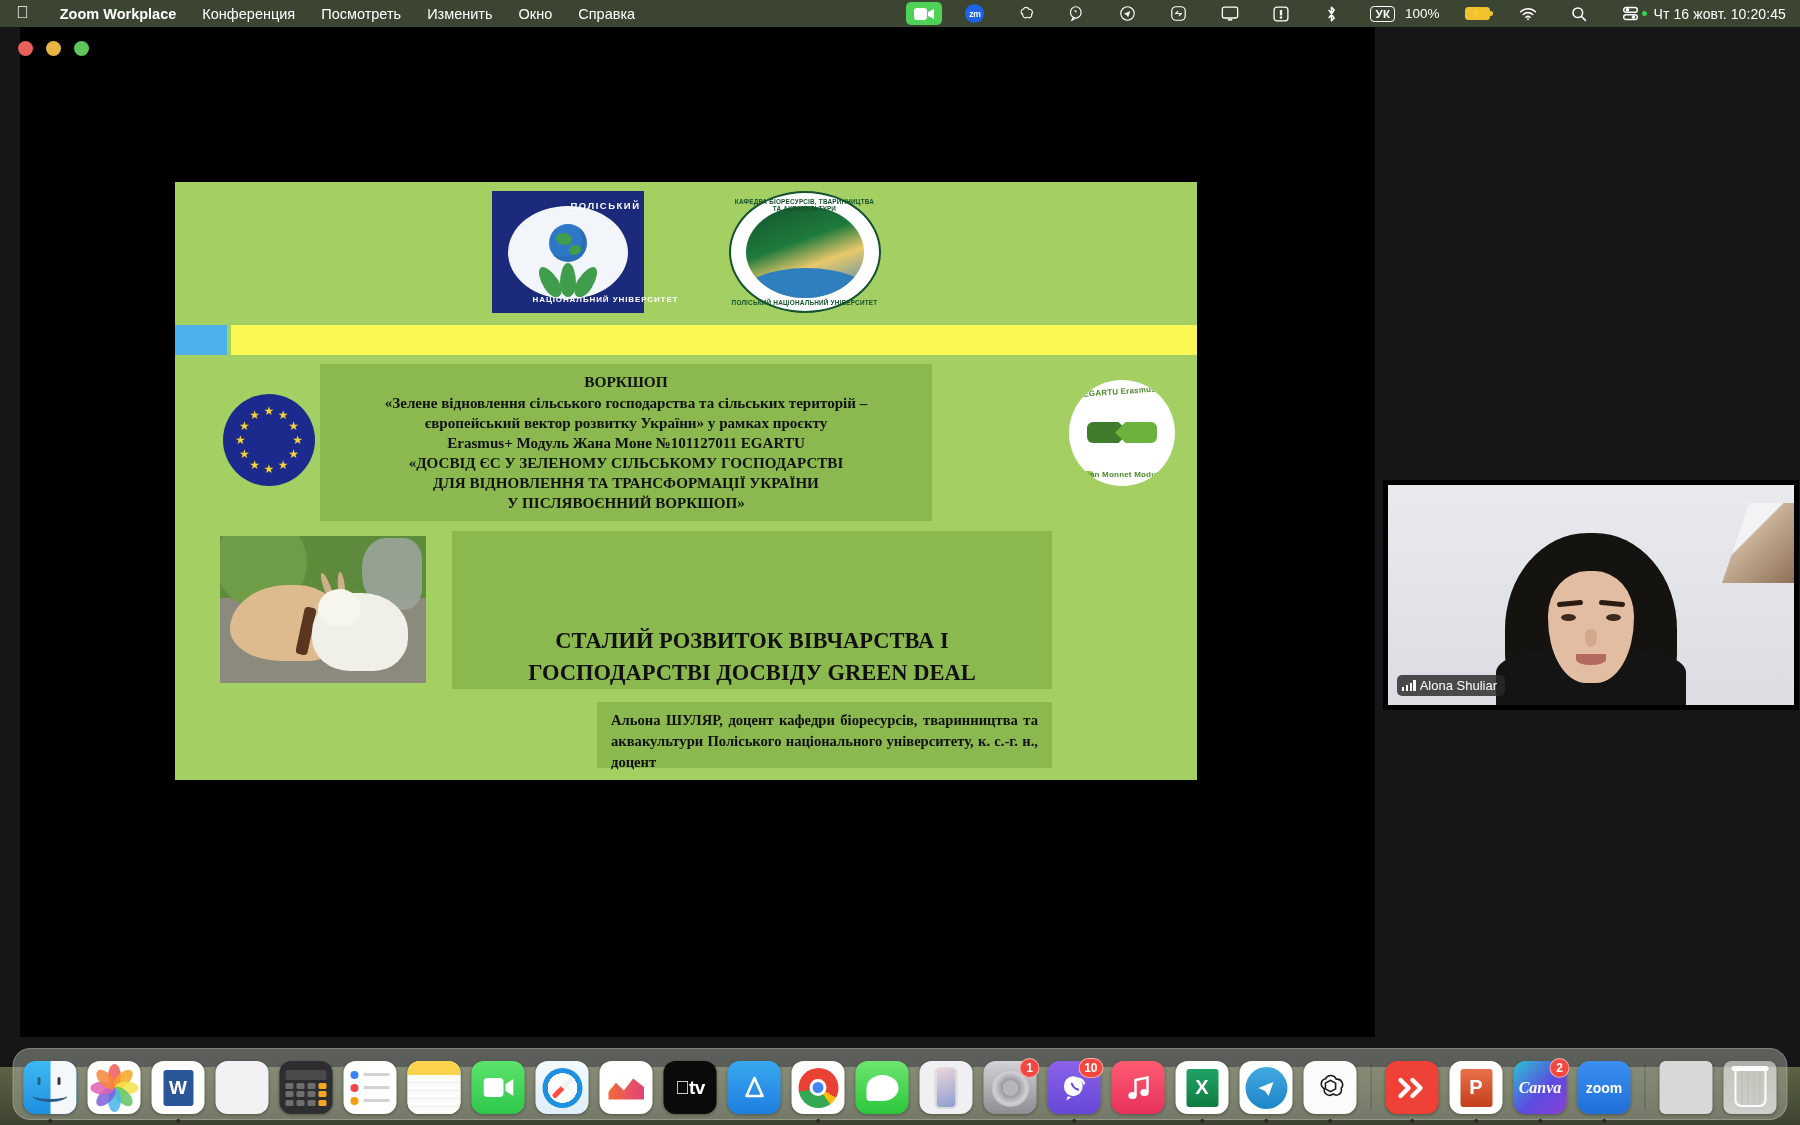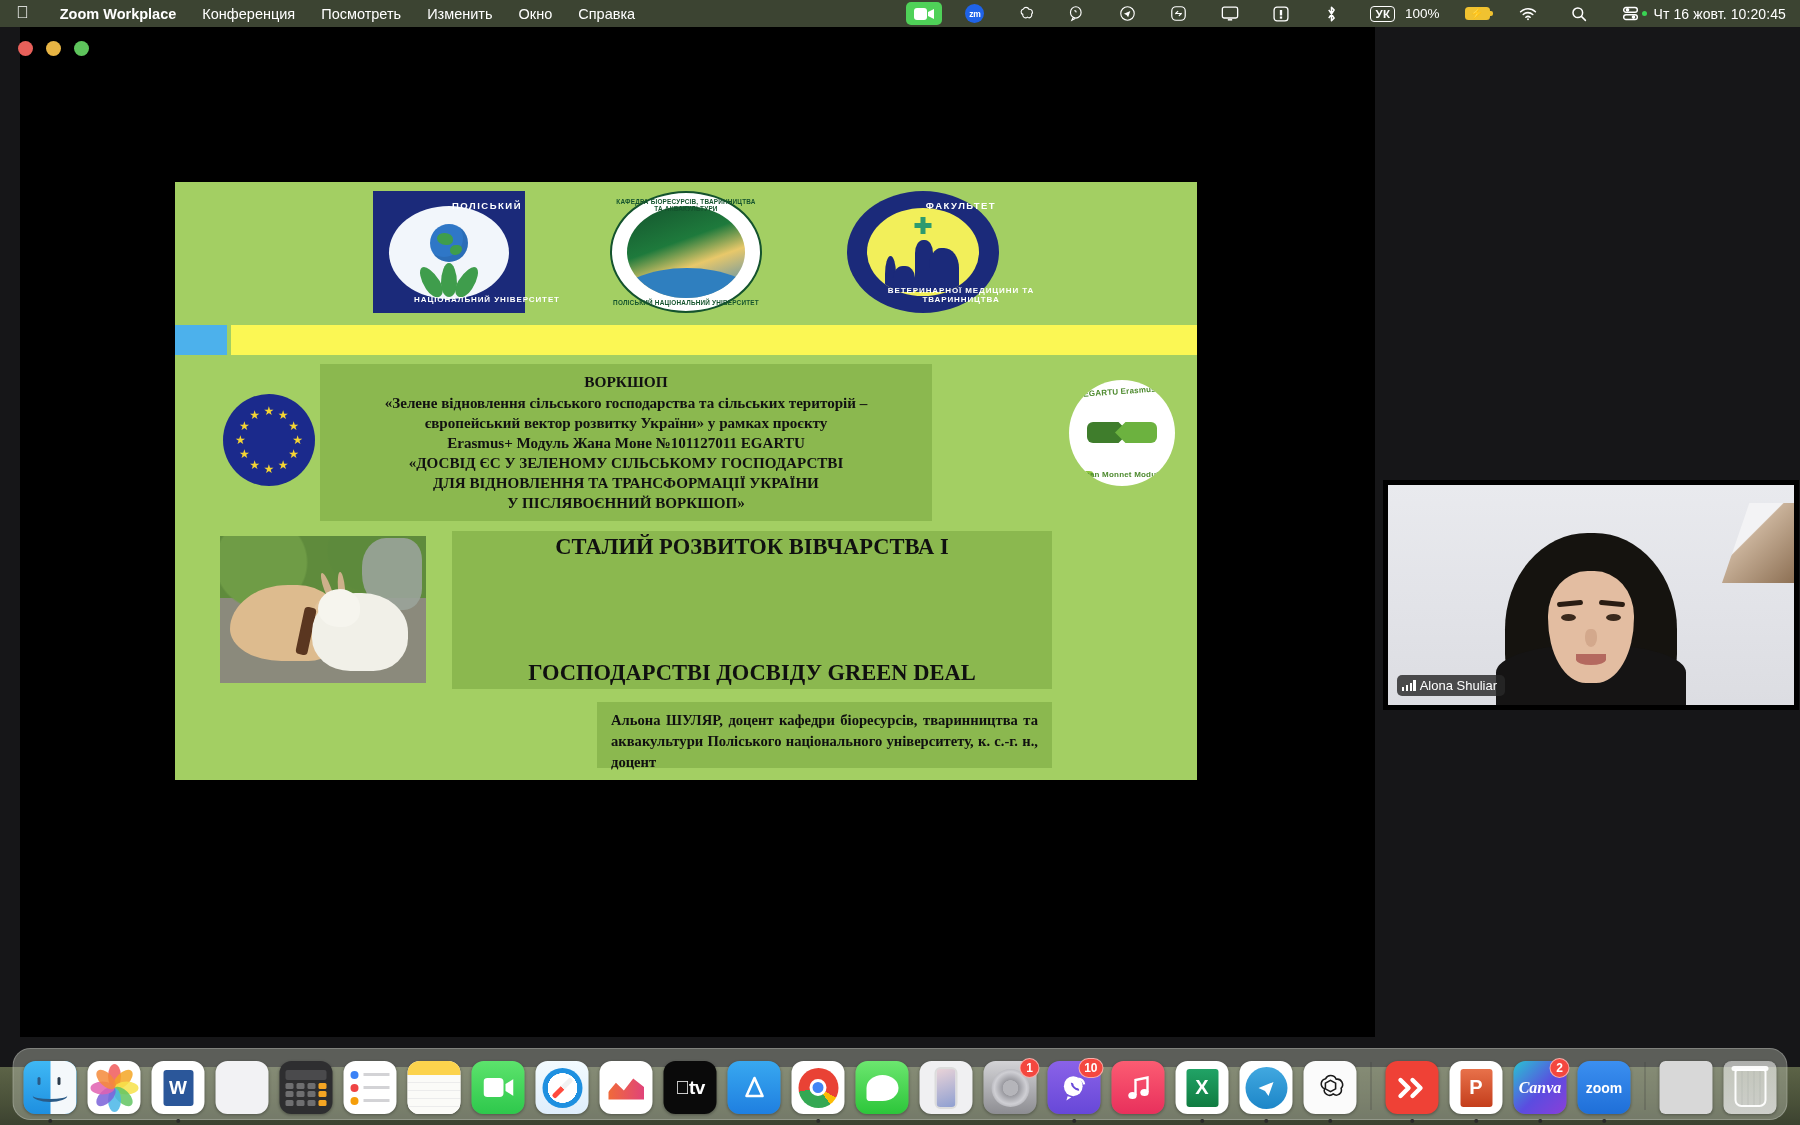--- a/index.html
+++ b/index.html
@@ -264,21 +264,21 @@
   }
   .ph-collar{
     position:absolute; left:80px; bottom:28px; width:12px;height:48px;
     background:#5a3620; border-radius:4px; transform:rotate(12deg);
   }
 
   
   .title-box{
     position:absolute; left:277px; top:349px; width:600px; height:158px;
     background:#8bb84f;
-    display:flex; flex-direction:column; align-items:center; justify-content:space-between;
+    display:flex; flex-direction:column; align-items:center; justify-content:flex-end;
     text-align:center; padding:0 16px;
   }
   .title-box .tl-line{
     font-family:"Liberation Serif", serif;
     font-weight:bold; color:#101010; font-size:22.5px; line-height:1.42;
     white-space:nowrap;
   }
 
   
   .author-box{
@@ -610,35 +610,20 @@
         </div>
 
         <div class="logo logo2">
           <div class="logo-ellipse">
             <div class="inner2"></div>
             <div class="lt">КАФЕДРА БІОРЕСУРСІВ, ТВАРИННИЦТВА ТА АКВАКУЛЬТУРИ</div>
             <div class="lb">ПОЛІСЬКИЙ НАЦІОНАЛЬНИЙ УНІВЕРСИТЕТ</div>
           </div>
         </div>
 
-        <div class="logo logo3">
-          <div class="logo-ellipse">
-            <div class="inner3">
-              <div class="vet-cross"></div>
-              <div class="vet-sil">
-                <span class="b plant"></span>
-                  <span class="b dog"></span>
-                <span class="b person"></span>
-                  <span class="b horse"></span>
-              </div>
-            </div>
-            <div class="logo-text-top">ФАКУЛЬТЕТ</div>
-            <div class="logo-text-bot">ВЕТЕРИНАРНОЇ МЕДИЦИНИ ТА ТВАРИННИЦТВА</div>
-          </div>
-        </div>
       </div>
 
       <div class="bar-row">
         <div class="bar-blue"></div>
         <div class="bar-gap"></div>
         <div class="bar-yellow"></div>
       </div>
 
       <div class="eu-flag" id="euflag">
           <span class="eu-star" style="left: 50%; top: 19%;">★</span>

